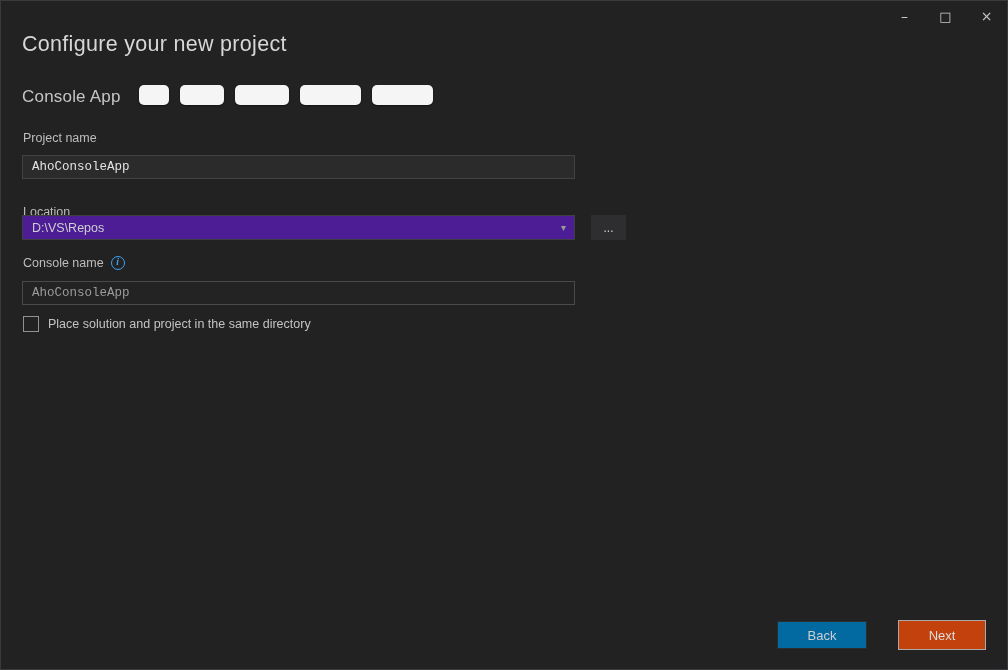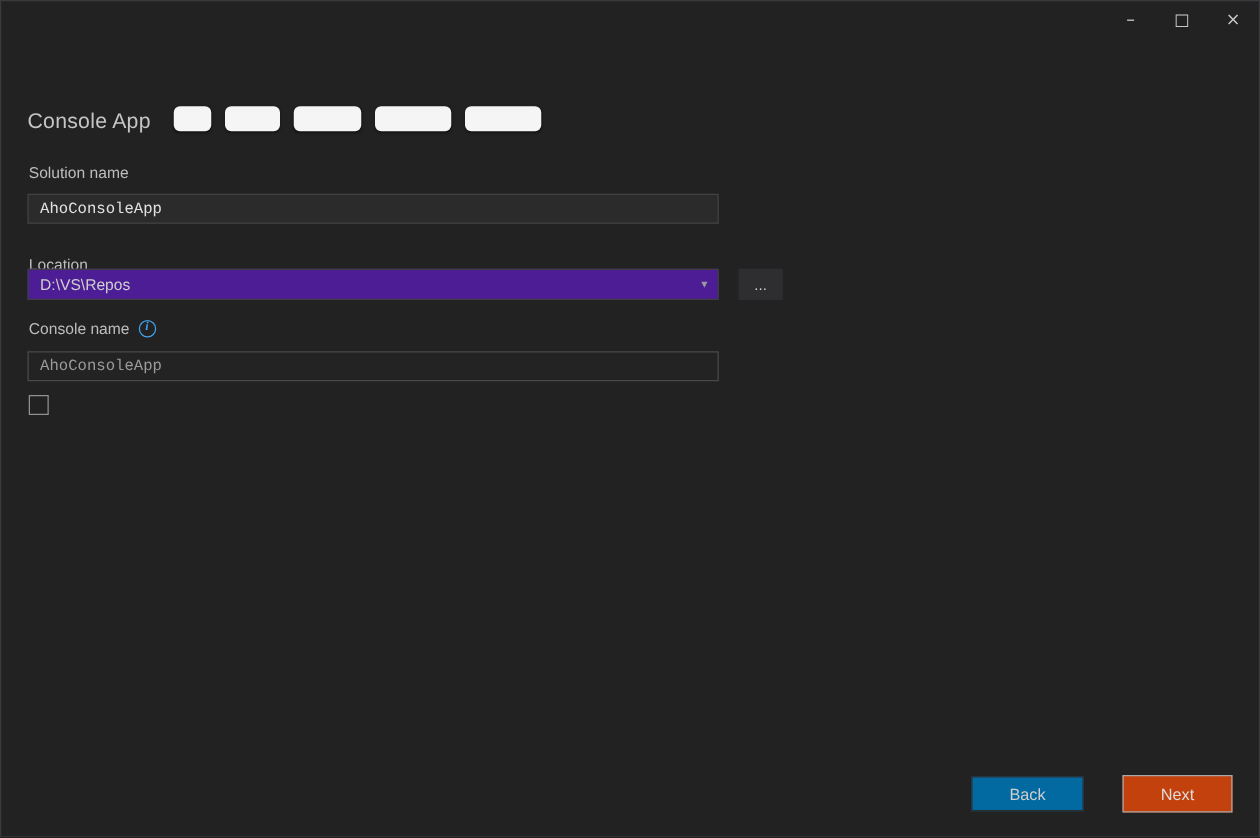--- a/index.html
+++ b/index.html
@@ -211,42 +211,44 @@
 <body>
 
 <div class="window">
 
   <div class="win-controls">
     <button class="win-btn">–</button>
     <button class="win-btn maximize">□</button>
     <button class="win-btn">×</button>
   </div>
 
+  <h1 class="page-title">Configure your new project</h1>
 
   <div class="type-row">
     <span class="project-type">Console App</span>
     <span id="tag-pills"><span class="tag-pill" style="width: 30px;"></span><span class="tag-pill" style="width: 44px;"></span><span class="tag-pill" style="width: 54px;"></span><span class="tag-pill" style="width: 61px;"></span><span class="tag-pill" style="width: 61px;"></span></span>
   </div>
 
-  <span class="field-label lbl-project">Solution name</span>
+  <span class="field-label lbl-project">Project name</span>
   <input class="text-input input-project" type="text" value="AhoConsoleApp" style="">
 
   <span class="field-label lbl-location">Location</span>
   <div class="combo">
     <span class="combo-text">D:\VS\Repos</span>
     <span class="combo-chevron">▾</span>
   </div>
   <button class="btn-browse">...</button>
 
   <div class="solution-label-row">
     <span class="field-label" style="position:static;">Console name</span>
     <span class="info-icon">i</span>
   </div>
   <input class="text-input input-solution" type="text" value="AhoConsoleApp" style="">
 
   <div class="checkbox-row">
     <span class="checkbox-box"></span>
+    <span class="checkbox-label">Place solution and project in the same directory</span>
   </div>
 
   <button class="btn-footer btn-back">Back</button>
   <button class="btn-footer btn-next">Next</button>
 
 </div>
 
 </body></html>

